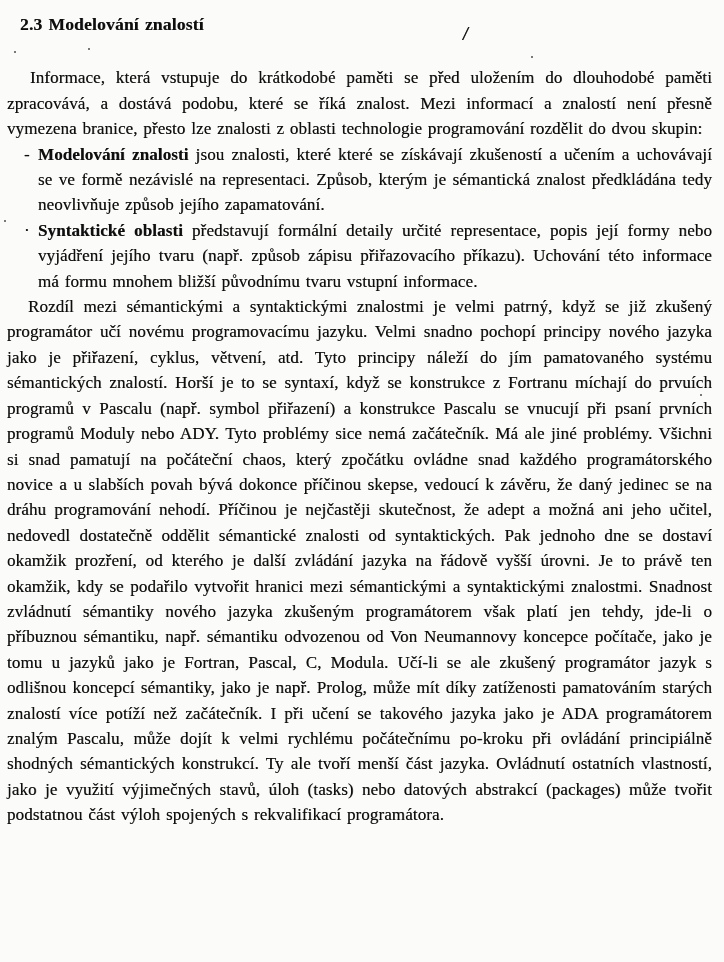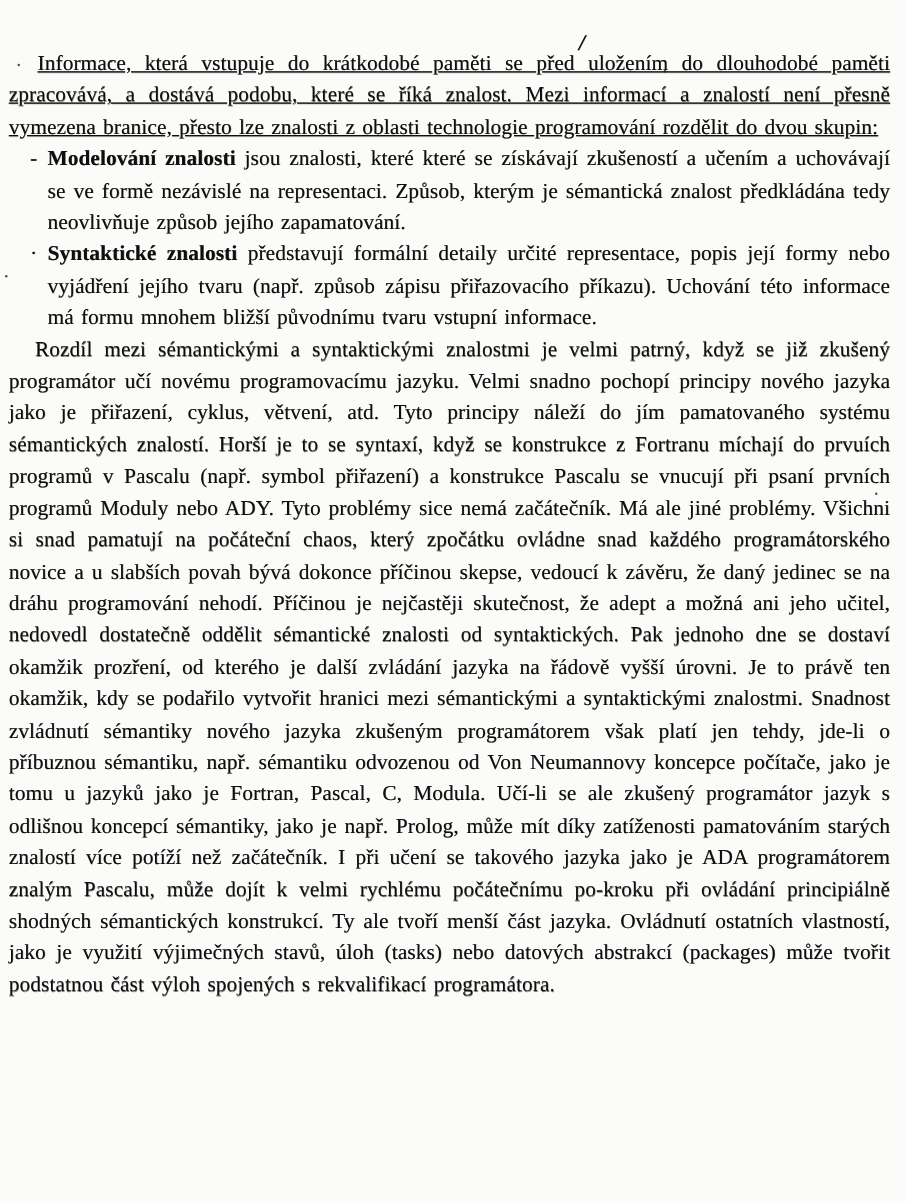--- a/index.html
+++ b/index.html
@@ -38,21 +38,20 @@
     top: 22px;
     font-weight: bold;
     font-style: italic;
     font-size: 18px;
     text-align: left;
   }
   p { margin: 0; }
   .para-intro {
     margin-top: 28px;
     text-indent: 23px;
-    text-decoration: underline;
   }
   .ktype-list { margin: 0; }
   .ktype-item {
     position: relative;
     padding-left: 31px;
   }
   .ktype-item .marker {
     position: absolute;
     left: 17px;
     top: 0;
@@ -64,40 +63,41 @@
     position: absolute;
     background: rgba(20,20,20,0.75);
     border-radius: 50%;
   }
 </style>
 </head>
 <body>
 
 <div class="page">
 
+  <div class="heading">2.3 Modelování znalostí</div>
 
   <div class="stray-slash">/</div>
 
   <div class="speck" style="left:14px; top:51px; width:2px; height:2px;"></div>
   <div class="speck" style="left:88px; top:48px; width:2px; height:2px;"></div>
   <div class="speck" style="left:531px; top:56px; width:2px; height:2px;"></div>
   <div class="speck" style="left:4px; top:220px; width:2px; height:2px;"></div>
   <div class="speck" style="left:700px; top:394px; width:2px; height:2px;"></div>
 
   <p class="para-intro">Informace, která vstupuje do krátkodobé paměti se před uložením do dlouhodobé paměti zpracovává, a dostává podobu, které se říká znalost. Mezi informací a znalostí není přesně vymezena branice, přesto lze znalosti z oblasti technologie programování rozdělit do dvou skupin:</p>
 
   <div class="ktype-list">
 
     <div class="ktype-item">
       <span class="marker">-</span>
       <span class="lead">Modelování znalosti</span><span> jsou znalosti, které které se získávají zkušeností a učením a uchovávají se ve formě nezávislé na representaci. Způsob, kterým je sémantická znalost předkládána tedy neovlivňuje způsob jejího zapamatování.</span>
     </div>
 
     <div class="ktype-item">
       <span class="marker">·</span>
-      <span class="lead">Syntaktické znalosti</span><span> představují formální detaily určité representace, popis její formy nebo vyjádření jejího tvaru (např. způsob zápisu přiřazovacího příkazu). Uchování této informace má formu mnohem bližší původnímu tvaru vstupní informace.</span>
+      <span class="lead">Syntaktické oblasti</span><span> představují formální detaily určité representace, popis její formy nebo vyjádření jejího tvaru (např. způsob zápisu přiřazovacího příkazu). Uchování této informace má formu mnohem bližší původnímu tvaru vstupní informace.</span>
     </div>
 
   </div>
 
   <p class="para-main">Rozdíl mezi sémantickými a syntaktickými znalostmi je velmi patrný, když se již zkušený programátor učí novému programovacímu jazyku. Velmi snadno pochopí principy nového jazyka jako je přiřazení, cyklus, větvení, atd. Tyto principy náleží do jím pamatovaného systému sémantických znalostí. Horší je to se syntaxí, když se konstrukce z Fortranu míchají do prvuích programů v Pascalu (např. symbol přiřazení) a konstrukce Pascalu se vnucují při psaní prvních programů Moduly nebo ADY. Tyto problémy sice nemá začátečník. Má ale jiné problémy. Všichni si snad pamatují na počáteční chaos, který zpočátku ovládne snad každého programátorského novice a u slabších povah bývá dokonce příčinou skepse, vedoucí k závěru, že daný jedinec se na dráhu programování nehodí. Příčinou je nejčastěji skutečnost, že adept a možná ani jeho učitel, nedovedl dostatečně oddělit sémantické znalosti od syntaktických. Pak jednoho dne se dostaví okamžik prozření, od kterého je další zvládání jazyka na řádově vyšší úrovni. Je to právě ten okamžik, kdy se podařilo vytvořit hranici mezi sémantickými a syntaktickými znalostmi. Snadnost zvládnutí sémantiky nového jazyka zkušeným programátorem však platí jen tehdy, jde-li o příbuznou sémantiku, např. sémantiku odvozenou od Von Neumannovy koncepce počítače, jako je tomu u jazyků jako je Fortran, Pascal, C, Modula. Učí-li se ale zkušený programátor jazyk s odlišnou koncepcí sémantiky, jako je např. Prolog, může mít díky zatíženosti pamatováním starých znalostí více potíží než začátečník. I při učení se takového jazyka jako je ADA programátorem znalým Pascalu, může dojít k velmi rychlému počátečnímu po-kroku při ovládání principiálně shodných sémantických konstrukcí. Ty ale tvoří menší část jazyka. Ovládnutí ostatních vlastností, jako je využití výjimečných stavů, úloh (tasks) nebo datových abstrakcí (packages) může tvořit podstatnou část výloh spojených s rekvalifikací programátora.</p>
 
 </div>
 
 </body></html>

